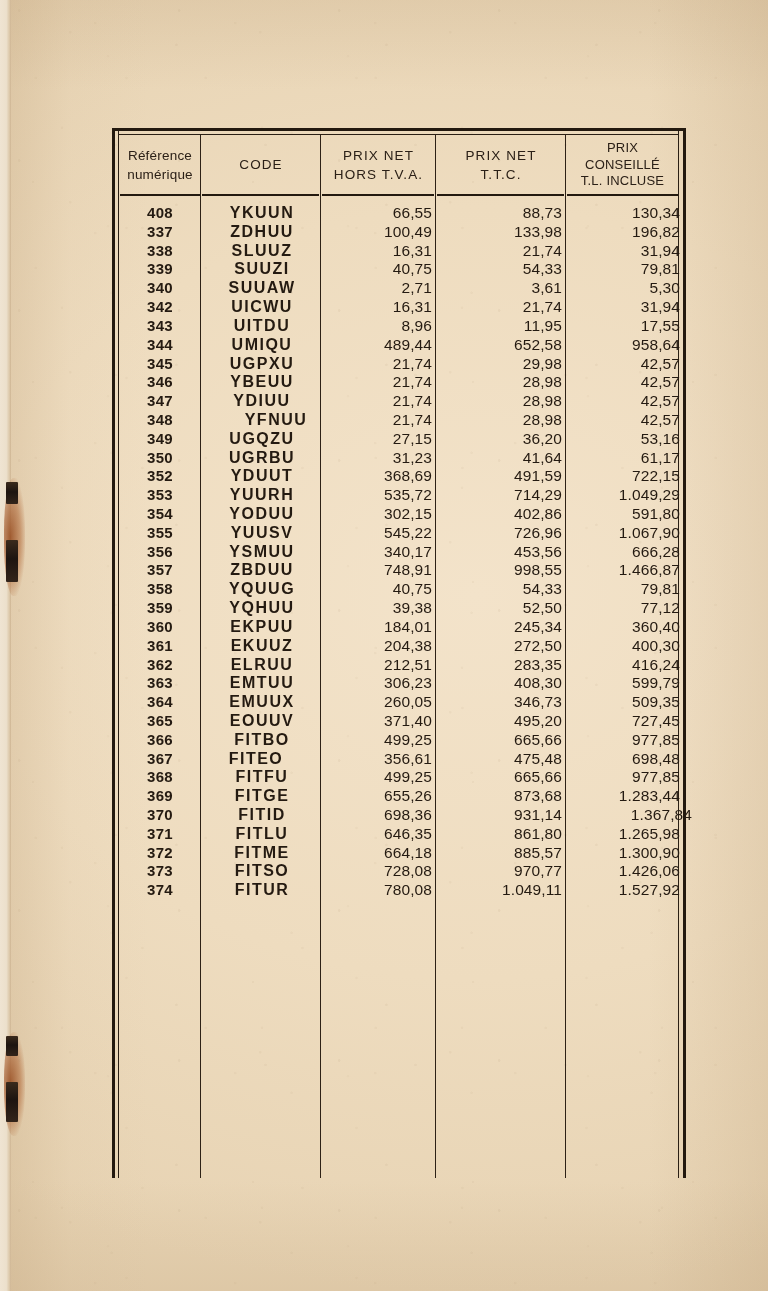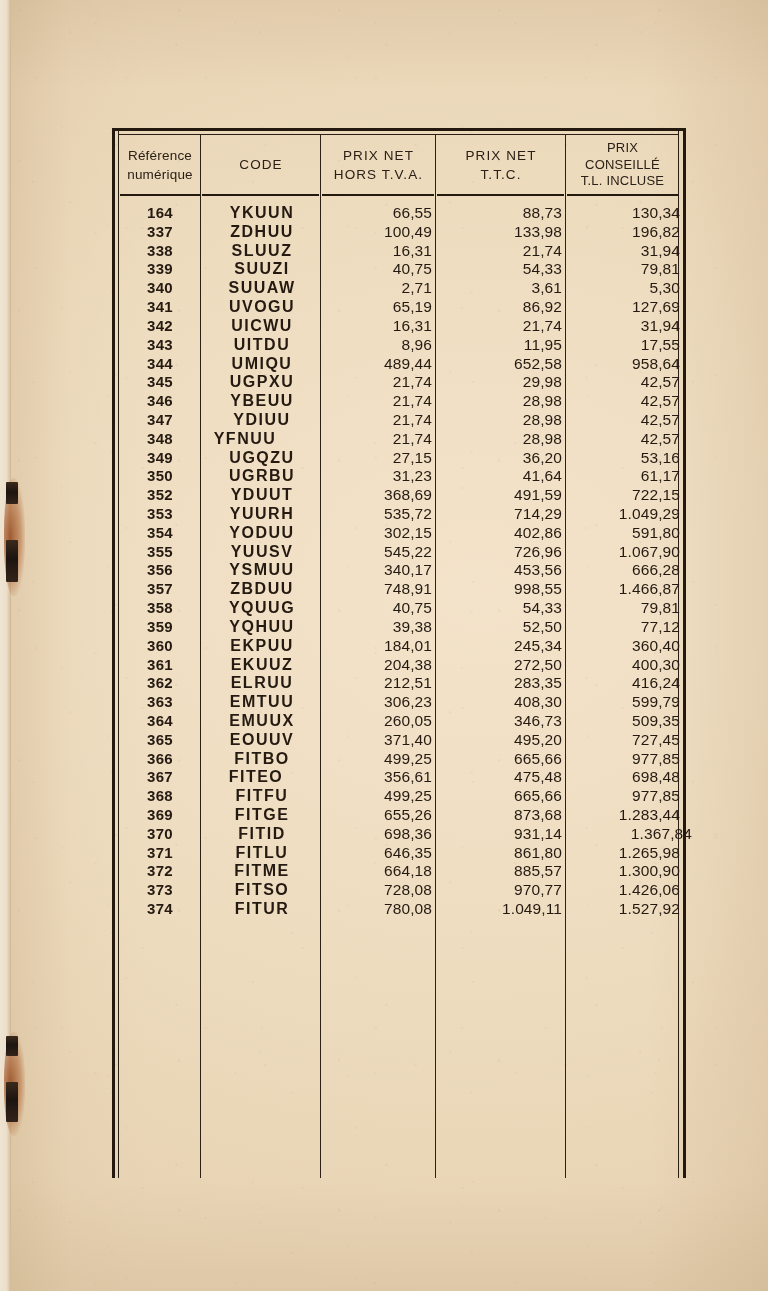--- a/index.html
+++ b/index.html
@@ -263,21 +263,21 @@
   </div>
 
   <div class="head-underline" style="left:8px;   top:66px; width:80px;"></div>
   <div class="head-underline" style="left:90px;  top:66px; width:117px;"></div>
   <div class="head-underline" style="left:210px; top:66px; width:112px;"></div>
   <div class="head-underline" style="left:325px; top:66px; width:127px;"></div>
   <div class="head-underline" style="left:455px; top:66px; width:111px;"></div>
 
   <div id="tbody">
       <div class="row">
-        <div class="cell c-ref" style="left: 0px; width: 80px;">164</div>
+        <div class="cell c-ref" style="left: 0px; width: 80px;">408</div>
         <div class="cell c-code" style="left: 82px; width: 120px;">YKUUN</div>
         <div class="cell c-num" style="left: 200px; width: 112px;">66,55</div>
         <div class="cell c-num" style="left: 320px; width: 122px;">88,73</div>
         <div class="cell c-num" style="left: 444px; width: 116px;">130,34</div>
       </div>
       <div class="row">
         <div class="cell c-ref" style="left: 0px; width: 80px;">337</div>
         <div class="cell c-code" style="left: 82px; width: 120px;">ZDHUU</div>
         <div class="cell c-num" style="left: 200px; width: 112px;">100,49</div>
         <div class="cell c-num" style="left: 320px; width: 122px;">133,98</div>
@@ -298,27 +298,20 @@
         <div class="cell c-num" style="left: 444px; width: 116px;">79,81</div>
       </div>
       <div class="row">
         <div class="cell c-ref" style="left: 0px; width: 80px;">340</div>
         <div class="cell c-code" style="left: 82px; width: 120px;">SUUAW</div>
         <div class="cell c-num" style="left: 200px; width: 112px;">2,71</div>
         <div class="cell c-num" style="left: 320px; width: 122px;">3,61</div>
         <div class="cell c-num" style="left: 444px; width: 116px;">5,30</div>
       </div>
       <div class="row">
-        <div class="cell c-ref" style="left: 0px; width: 80px;">341</div>
-        <div class="cell c-code" style="left: 82px; width: 120px;">UVOGU</div>
-        <div class="cell c-num" style="left: 200px; width: 112px;">65,19</div>
-        <div class="cell c-num" style="left: 320px; width: 122px;">86,92</div>
-        <div class="cell c-num" style="left: 444px; width: 116px;">127,69</div>
-      </div>
-      <div class="row">
         <div class="cell c-ref" style="left: 0px; width: 80px;">342</div>
         <div class="cell c-code" style="left: 82px; width: 120px;">UICWU</div>
         <div class="cell c-num" style="left: 200px; width: 112px;">16,31</div>
         <div class="cell c-num" style="left: 320px; width: 122px;">21,74</div>
         <div class="cell c-num" style="left: 444px; width: 116px;">31,94</div>
       </div>
       <div class="row">
         <div class="cell c-ref" style="left: 0px; width: 80px;">343</div>
         <div class="cell c-code" style="left: 82px; width: 120px;">UITDU</div>
         <div class="cell c-num" style="left: 200px; width: 112px;">8,96</div>
@@ -348,21 +341,21 @@
       </div>
       <div class="row">
         <div class="cell c-ref" style="left: 0px; width: 80px;">347</div>
         <div class="cell c-code" style="left: 82px; width: 120px;">YDIUU</div>
         <div class="cell c-num" style="left: 200px; width: 112px;">21,74</div>
         <div class="cell c-num" style="left: 320px; width: 122px;">28,98</div>
         <div class="cell c-num" style="left: 444px; width: 116px;">42,57</div>
       </div>
       <div class="row">
         <div class="cell c-ref" style="left: 0px; width: 80px;">348</div>
-        <div class="cell c-code" style="left: 65px; width: 120px;">YFNUU</div>
+        <div class="cell c-code" style="left: 96px; width: 120px;">YFNUU</div>
         <div class="cell c-num" style="left: 200px; width: 112px;">21,74</div>
         <div class="cell c-num" style="left: 320px; width: 122px;">28,98</div>
         <div class="cell c-num" style="left: 444px; width: 116px;">42,57</div>
       </div>
       <div class="row">
         <div class="cell c-ref" style="left: 0px; width: 80px;">349</div>
         <div class="cell c-code" style="left: 82px; width: 120px;">UGQZU</div>
         <div class="cell c-num" style="left: 200px; width: 112px;">27,15</div>
         <div class="cell c-num" style="left: 320px; width: 122px;">36,20</div>
         <div class="cell c-num" style="left: 444px; width: 116px;">53,16</div>

